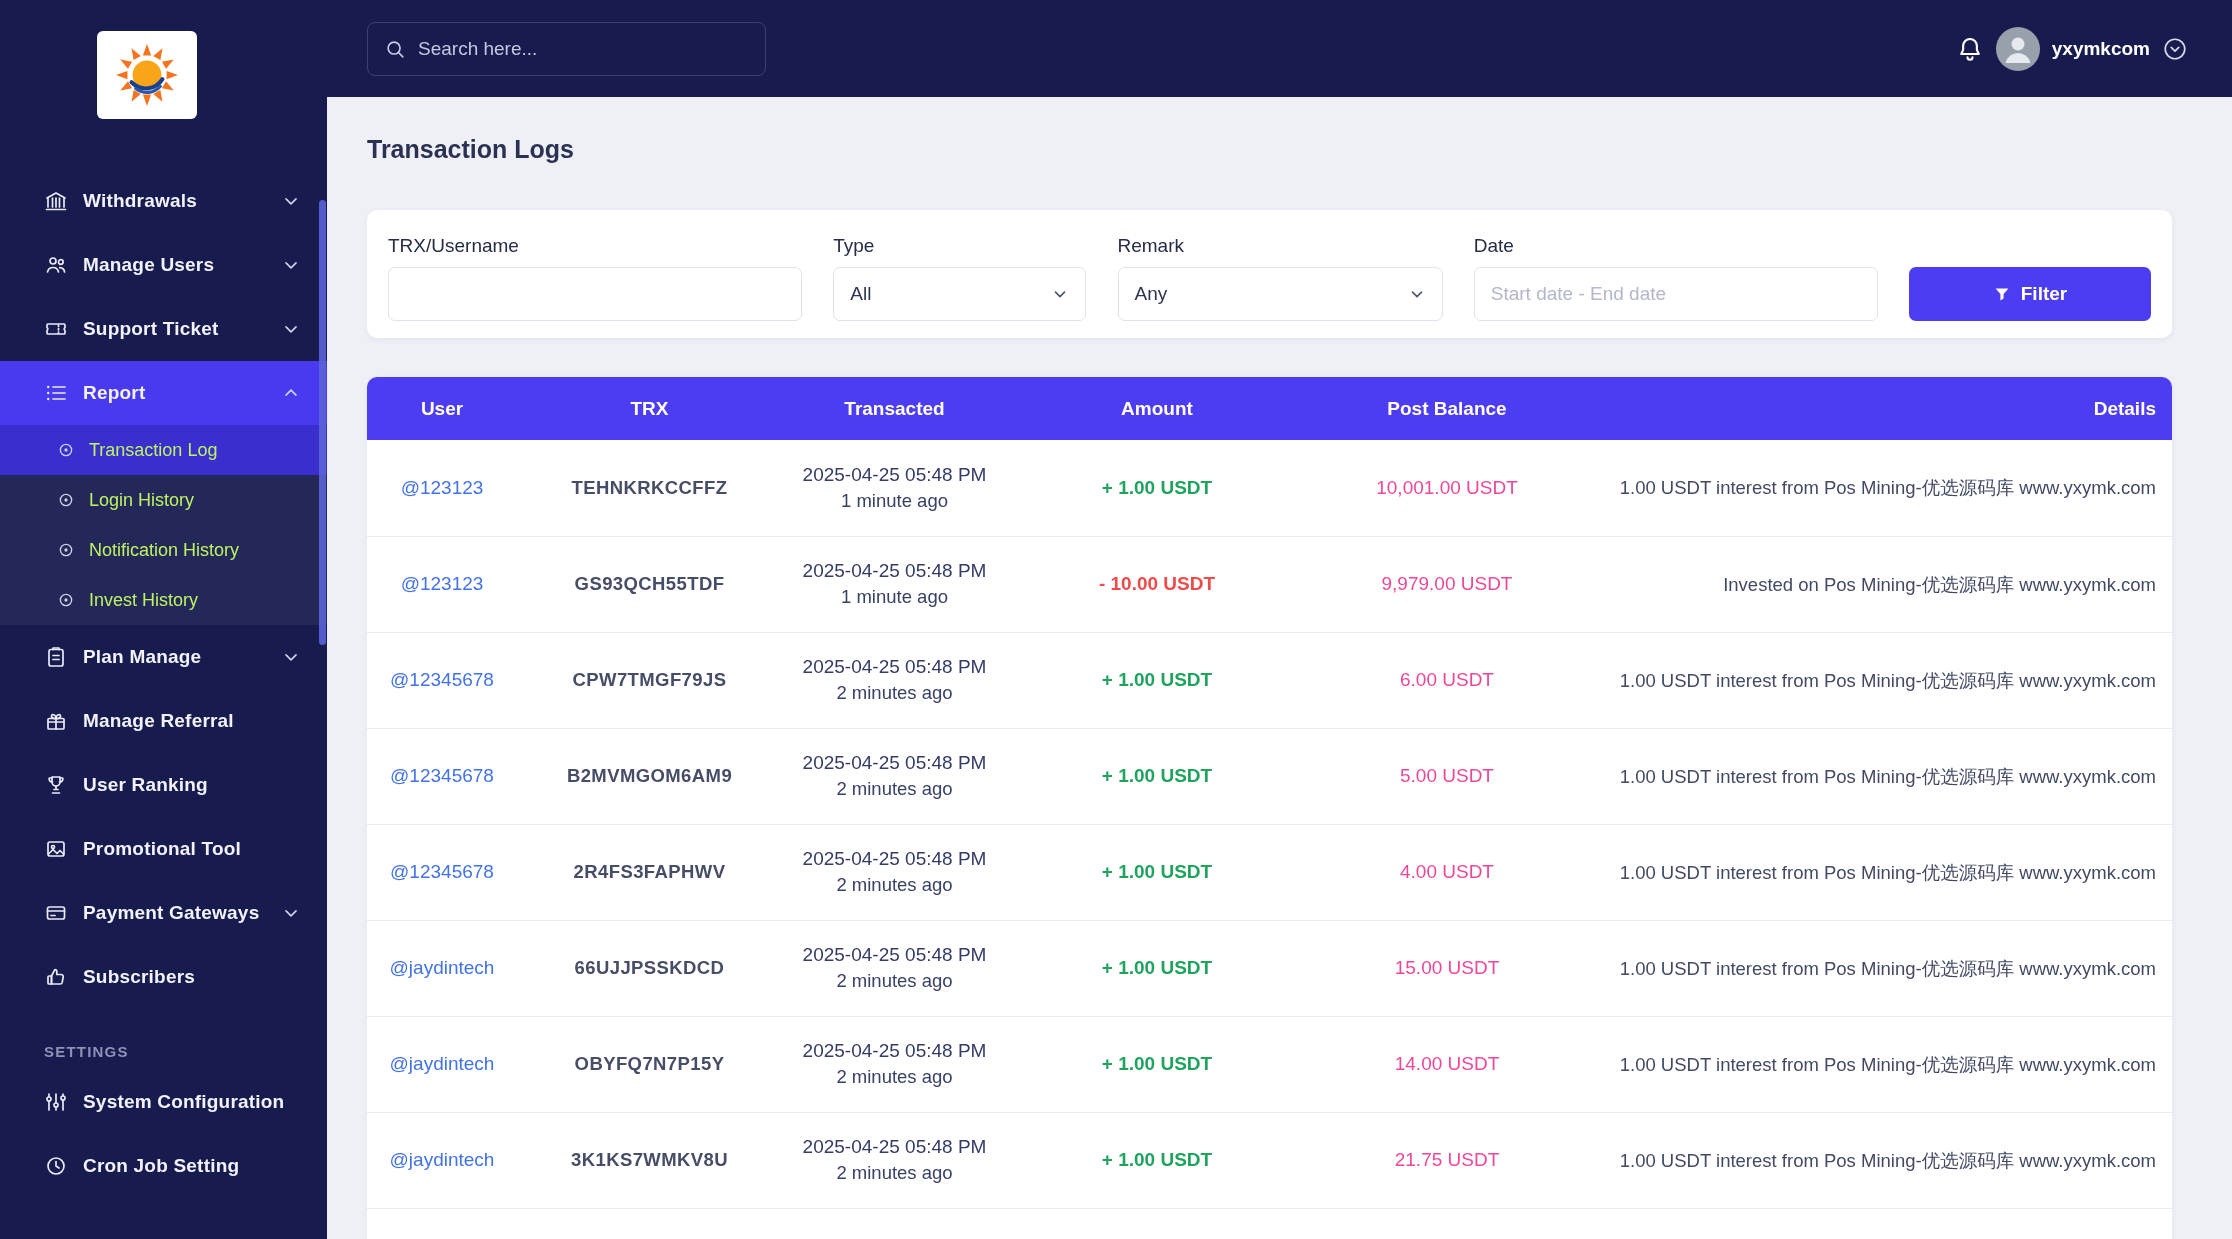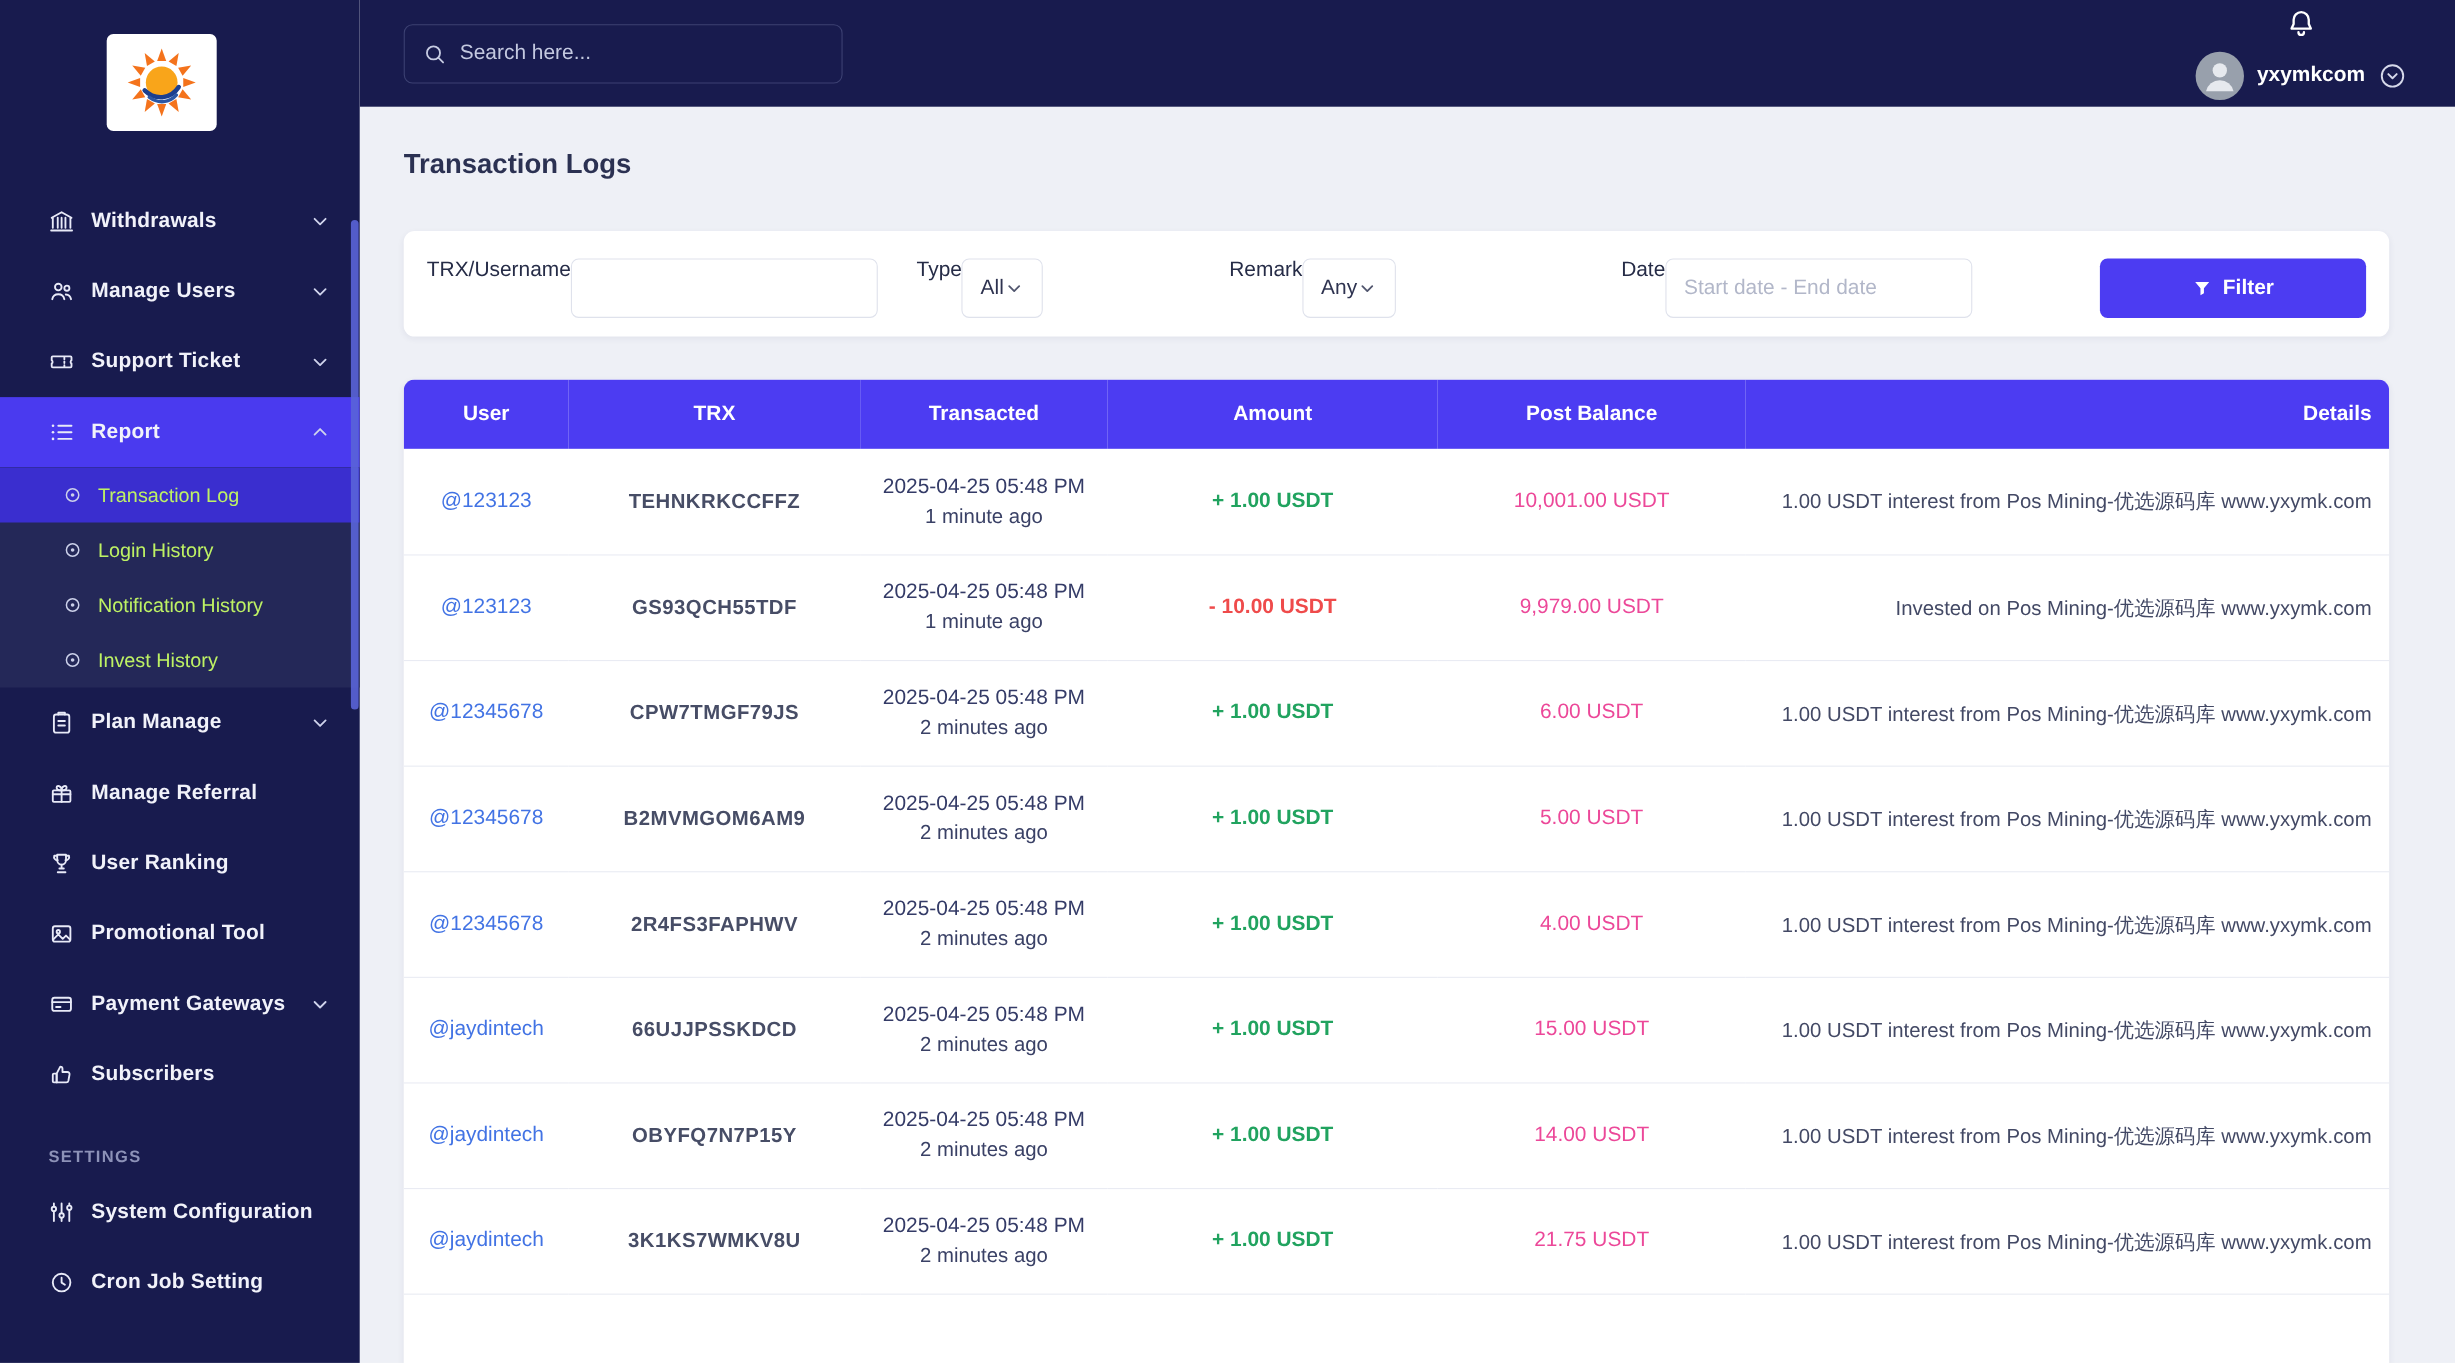--- a/index.html
+++ b/index.html
@@ -30,37 +30,37 @@
   .sb-thumb { position:absolute; top:200px; right:1px; width:7px; height:445px; background:#5a64d8; border-radius:4px; opacity:.9; }
 
   
   .main { flex:1; display:flex; flex-direction:column; height:100%; overflow:hidden; }
   .topbar { height:97px; min-height:97px; background:#181b4e; display:flex; align-items:center; padding:0 44px 0 40px; }
   .search-box { width:399px; height:54px; border:1px solid #3c4172; border-radius:8px; display:flex; align-items:center; padding:0 16px; gap:12px; }
   .search-box .s-icon { width:22px; height:22px; color:#c6cbe2; flex:none; }
   .search-box .s-icon svg { width:22px; height:22px; display:block; }
   .search-box input { flex:1; background:transparent; border:none; outline:none; color:#e8eaf6; font-size:19px; font-family:inherit; }
   .search-box input::placeholder { color:#c4c9e0; }
-  .topbar-right { margin-left:auto; display:flex; align-items:center; gap:11px;flex-direction:column; }
+  .topbar-right { margin-left:auto; display:flex; align-items:center; gap:11px; }
   .bell { width:30px; height:30px; color:#ffffff; cursor:pointer; }
   .bell svg { width:30px; height:30px; display:block; }
   .user-chip { display:flex; align-items:center; gap:12px; cursor:pointer; }
   .avatar { width:44px; height:44px; border-radius:50%; background:#98a0ac; overflow:hidden; flex:none; }
   .avatar svg { width:44px; height:44px; display:block; }
   .user-name { color:#ffffff; font-size:19px; font-weight:700; }
   .user-caret { width:26px; height:26px; color:#d6d9ea; }
   .user-caret svg { width:26px; height:26px; display:block; }
 
   .content { flex:1; padding:38px 60px 0 40px; overflow:hidden; }
   .page-title { font-size:25px; font-weight:700; color:#2b3152; margin-bottom:46px; }
 
   
   .filter-card { background:#ffffff; border-radius:10px; box-shadow:0 2px 6px rgba(30,35,90,.06);
                  padding:25px 21px 17px; display:flex; justify-content:space-between; align-items:flex-end; }
-  .fg { display:flex; }
+  .fg { display:flex; flex-direction:column; }
   .fg-label { font-size:19px; color:#262c47; margin-bottom:10px; font-weight:500; }
   .fg-trx { width:414px; } .fg-type { width:253px; } .fg-remark { width:325px; } .fg-date { width:404px; }
   .txt-input, .sel, .date-input { height:54px; border:1.5px solid #dfe2ec; border-radius:7px; background:#fff;
                  font-size:19px; color:#2e3350; padding:0 16px; font-family:inherit; }
   .date-input::placeholder { color:#b2b7c9; }
   .sel { display:flex; align-items:center; justify-content:space-between; cursor:pointer; }
   .sel .sel-caret { width:18px; height:18px; color:#51566e; }
   .sel .sel-caret svg { width:18px; height:18px; display:block; }
   .filter-btn { width:242px; height:54px; background:#4c3cf2; border:none; border-radius:7px; color:#ffffff;
                 font-size:19px; font-weight:600; display:flex; align-items:center; justify-content:center; gap:10px;

